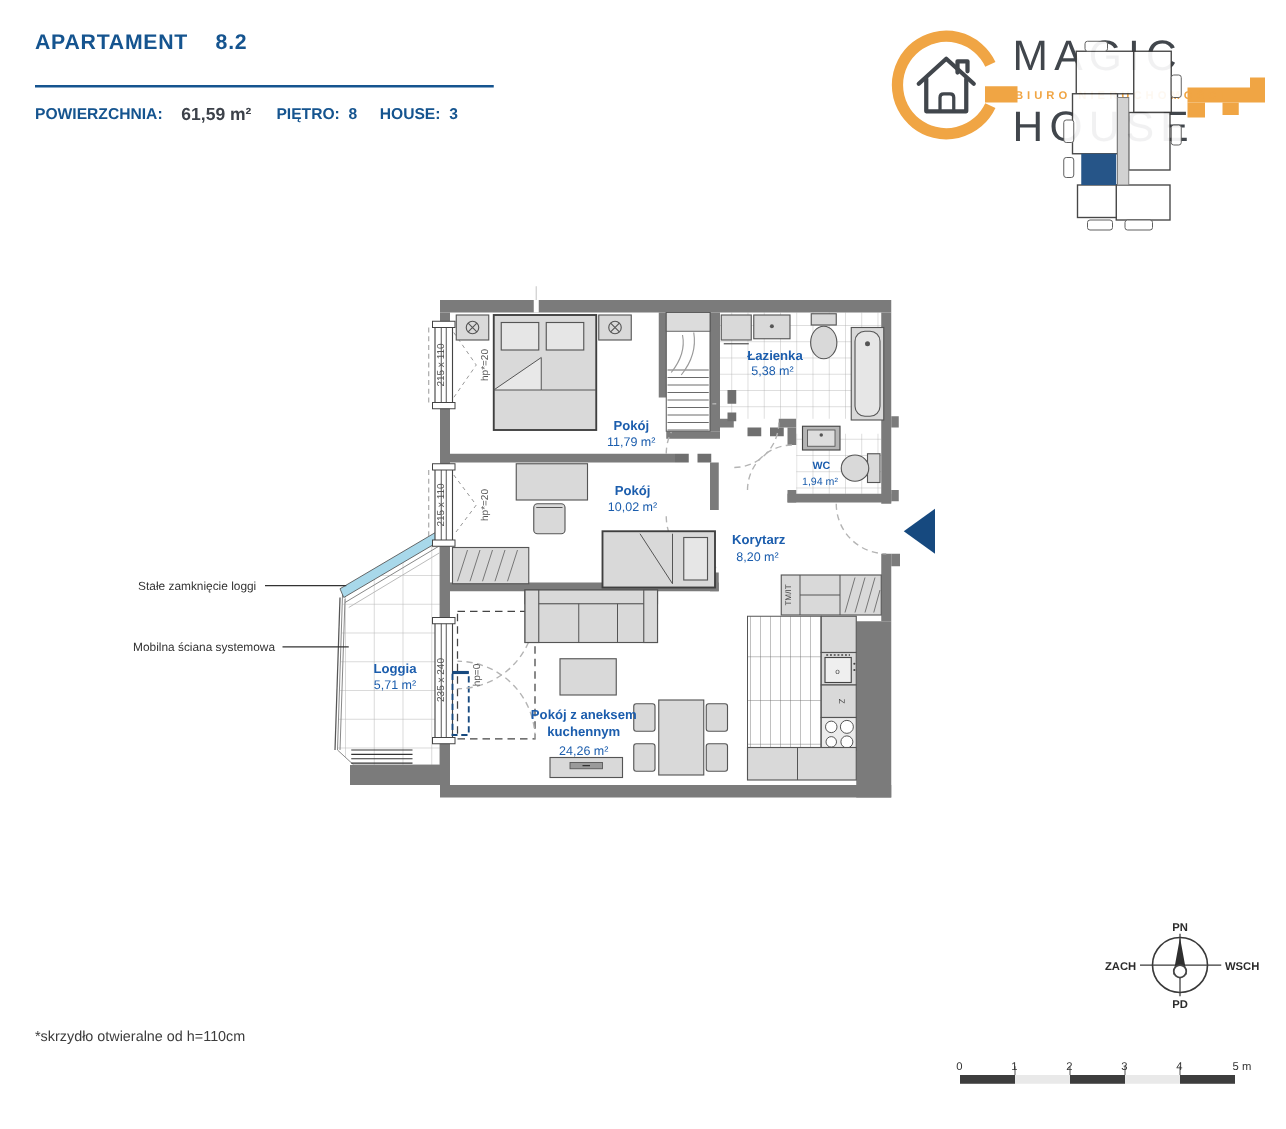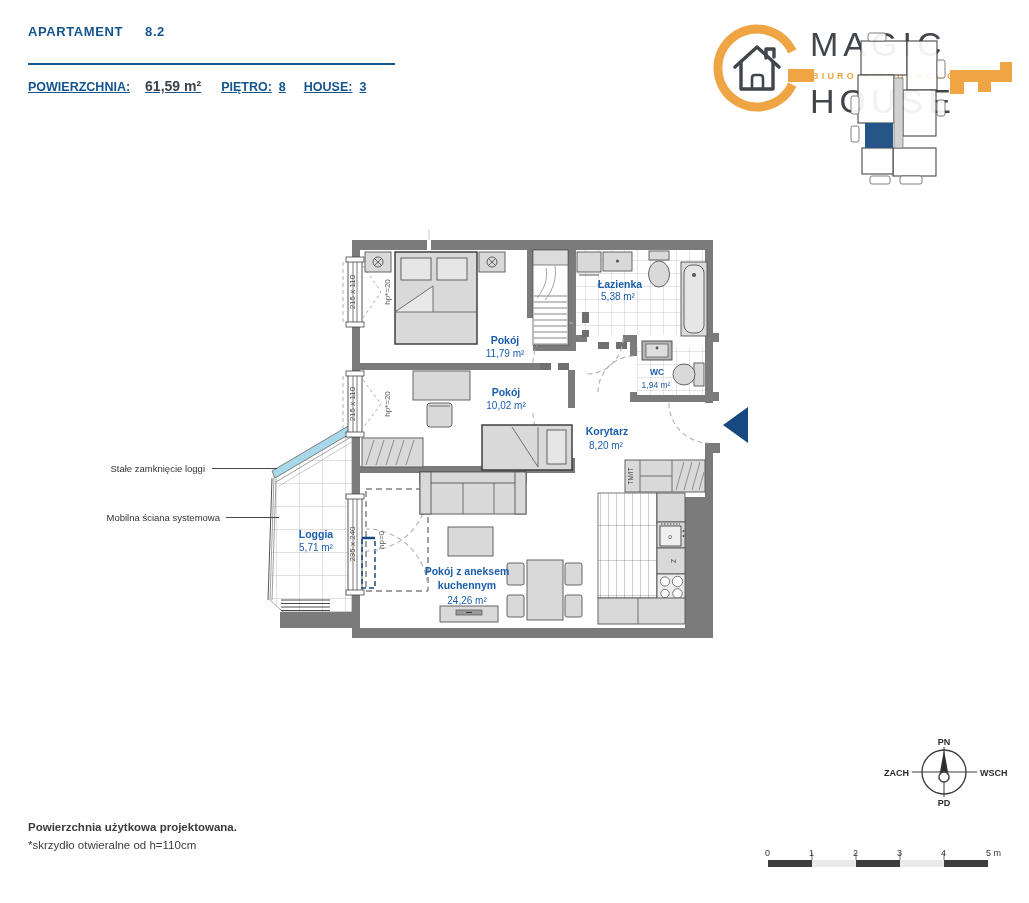--- a/index.html
+++ b/index.html
@@ -2,25 +2,25 @@
 <html><head>
 <meta charset="utf-8">
 <style>
   html,body{margin:0;padding:0;}
   body{width:1029px;height:903px;position:relative;background:#ffffff;
        font-family:"Liberation Sans",sans-serif;overflow:hidden;}
   .page-svg{position:absolute;left:0;top:0;}
 
   
   .header{position:absolute;left:28px;top:24px;}
-  .title-row{font-size:13px;font-weight:700;color:#15548F;letter-spacing:.6px;}
+  .title-row{font-size:17px;font-weight:700;color:#15548F;letter-spacing:.6px;}
   .title-row .unit{margin-left:22px;}
   .title-rule{width:367px;height:2px;background:#15548F;margin-top:24px;}
   .info-row{margin-top:13px;font-size:12.5px;font-weight:700;color:#15548F;
-            display:flex;align-items:flex-end;white-space:nowrap;text-decoration:underline;}
+            display:flex;align-items:center;white-space:nowrap;}
   .info-row .val-strong{font-size:14px;color:#3D424A;margin-left:8px;margin-right:20px;}
   .info-row .pair-lbl{margin-right:7px;}
   .info-row .pair-val{margin-right:18px;}
 
   
   .footer{position:absolute;left:28px;top:820px;font-size:11.5px;color:#3C3C3C;line-height:15px;}
   .footer .b{font-weight:700;}
   .footer .note{margin-top:3px;font-weight:400;}
 
   
@@ -56,21 +56,20 @@
     <span class="pair-lbl">POWIERZCHNIA:</span>
     <span class="val-strong">61,59 m²</span>
     <span class="pair-lbl">PIĘTRO:</span>
     <span class="pair-val">8</span>
     <span class="pair-lbl">HOUSE:</span>
     <span class="pair-val">3</span>
   </div>
 </div>
 
 <div class="footer">
-  <div class="b">Powierzchnia użytkowa projektowana.</div>
   <div class="note">*skrzydło otwieralne od h=110cm</div>
 </div>
 
 <svg class="page-svg" width="1029" height="903" viewBox="0 0 1029 903">
   <defs>
     <pattern id="tile13" width="13" height="13" patternUnits="userSpaceOnUse">
       <path d="M13 0H0V13" fill="none" stroke="#A9A9A9" stroke-width="0.6"></path>
     </pattern>
     <pattern id="tile23" width="23" height="23" patternUnits="userSpaceOnUse">
       <path d="M23 0H0V23" fill="none" stroke="#B5B5B5" stroke-width="0.8"></path>

